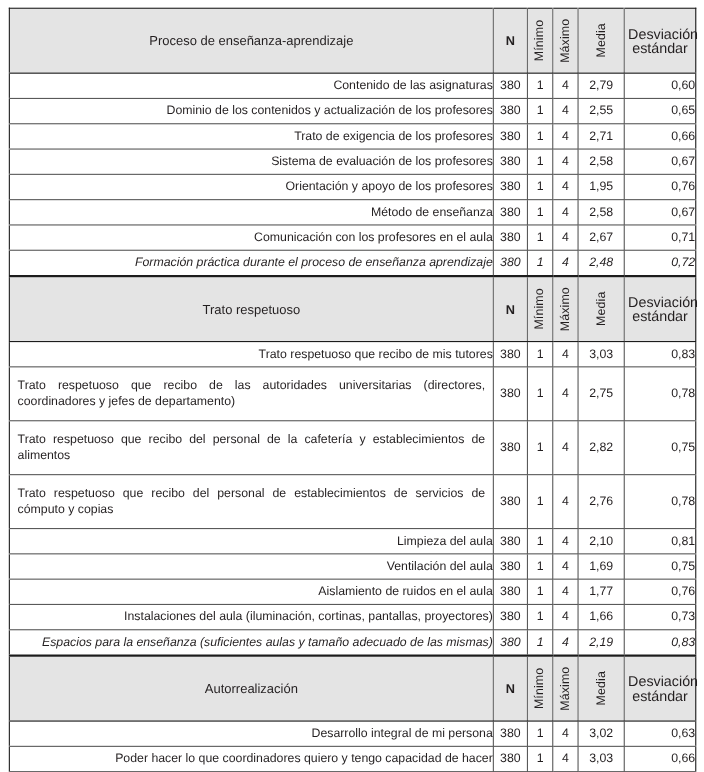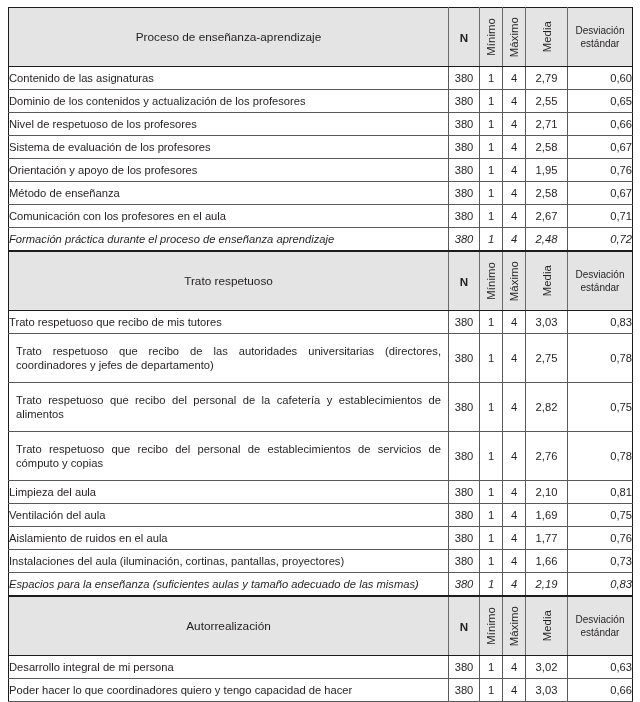--- a/index.html
+++ b/index.html
@@ -55,21 +55,21 @@
   }
   tr.section-head td.hd-title {
     font-size: 11.8px;
     padding: 0 6px;
   }
   tr.section-head td.hd-n {
     font-size: 11.6px;
     font-weight: bold;
   }
   tr.section-head td.hd-sd {
-    font-size: 10px;
+    font-size: 13px;
     line-height: 13.5px;
     padding: 0 3px;
   }
   tr.section-head.first td { border-top: none; }
   .vert-wrap {
     display: flex;
     align-items: center;
     justify-content: center;
     height: 56px;
   }
@@ -78,21 +78,21 @@
     transform: rotate(180deg);
     font-size: 11.3px;
     white-space: nowrap;
     letter-spacing: 0.1px;
   }
 
   
   tr.data-row td { height: 22px; }
   td.d-label {
     padding: 2px 6px 2px 7px;
-    text-align: left;
+    text-align: right;
     font-size: 11.3px;
     line-height: 14.5px;
   }
   td.d-label.just {
     text-align: justify;
     text-align-last: left;
     padding: 3px 7px 3px 7px;
   }
   td.d-num {
     text-align: center;
@@ -148,21 +148,21 @@
         </tr>
         <tr class="data-row">
           <td class="d-label">Dominio de los contenidos y actualización de los profesores</td>
           <td class="d-num">380</td>
           <td class="d-num">1</td>
           <td class="d-num">4</td>
           <td class="d-num">2,55</td>
           <td class="d-sd">0,65</td>
         </tr>
         <tr class="data-row">
-          <td class="d-label">Nivel de respetuoso de los profesores</td>
+          <td class="d-label">Trato de exigencia de los profesores</td>
           <td class="d-num">380</td>
           <td class="d-num">1</td>
           <td class="d-num">4</td>
           <td class="d-num">2,71</td>
           <td class="d-sd">0,66</td>
         </tr>
         <tr class="data-row">
           <td class="d-label">Sistema de evaluación de los profesores</td>
           <td class="d-num">380</td>
           <td class="d-num">1</td>

